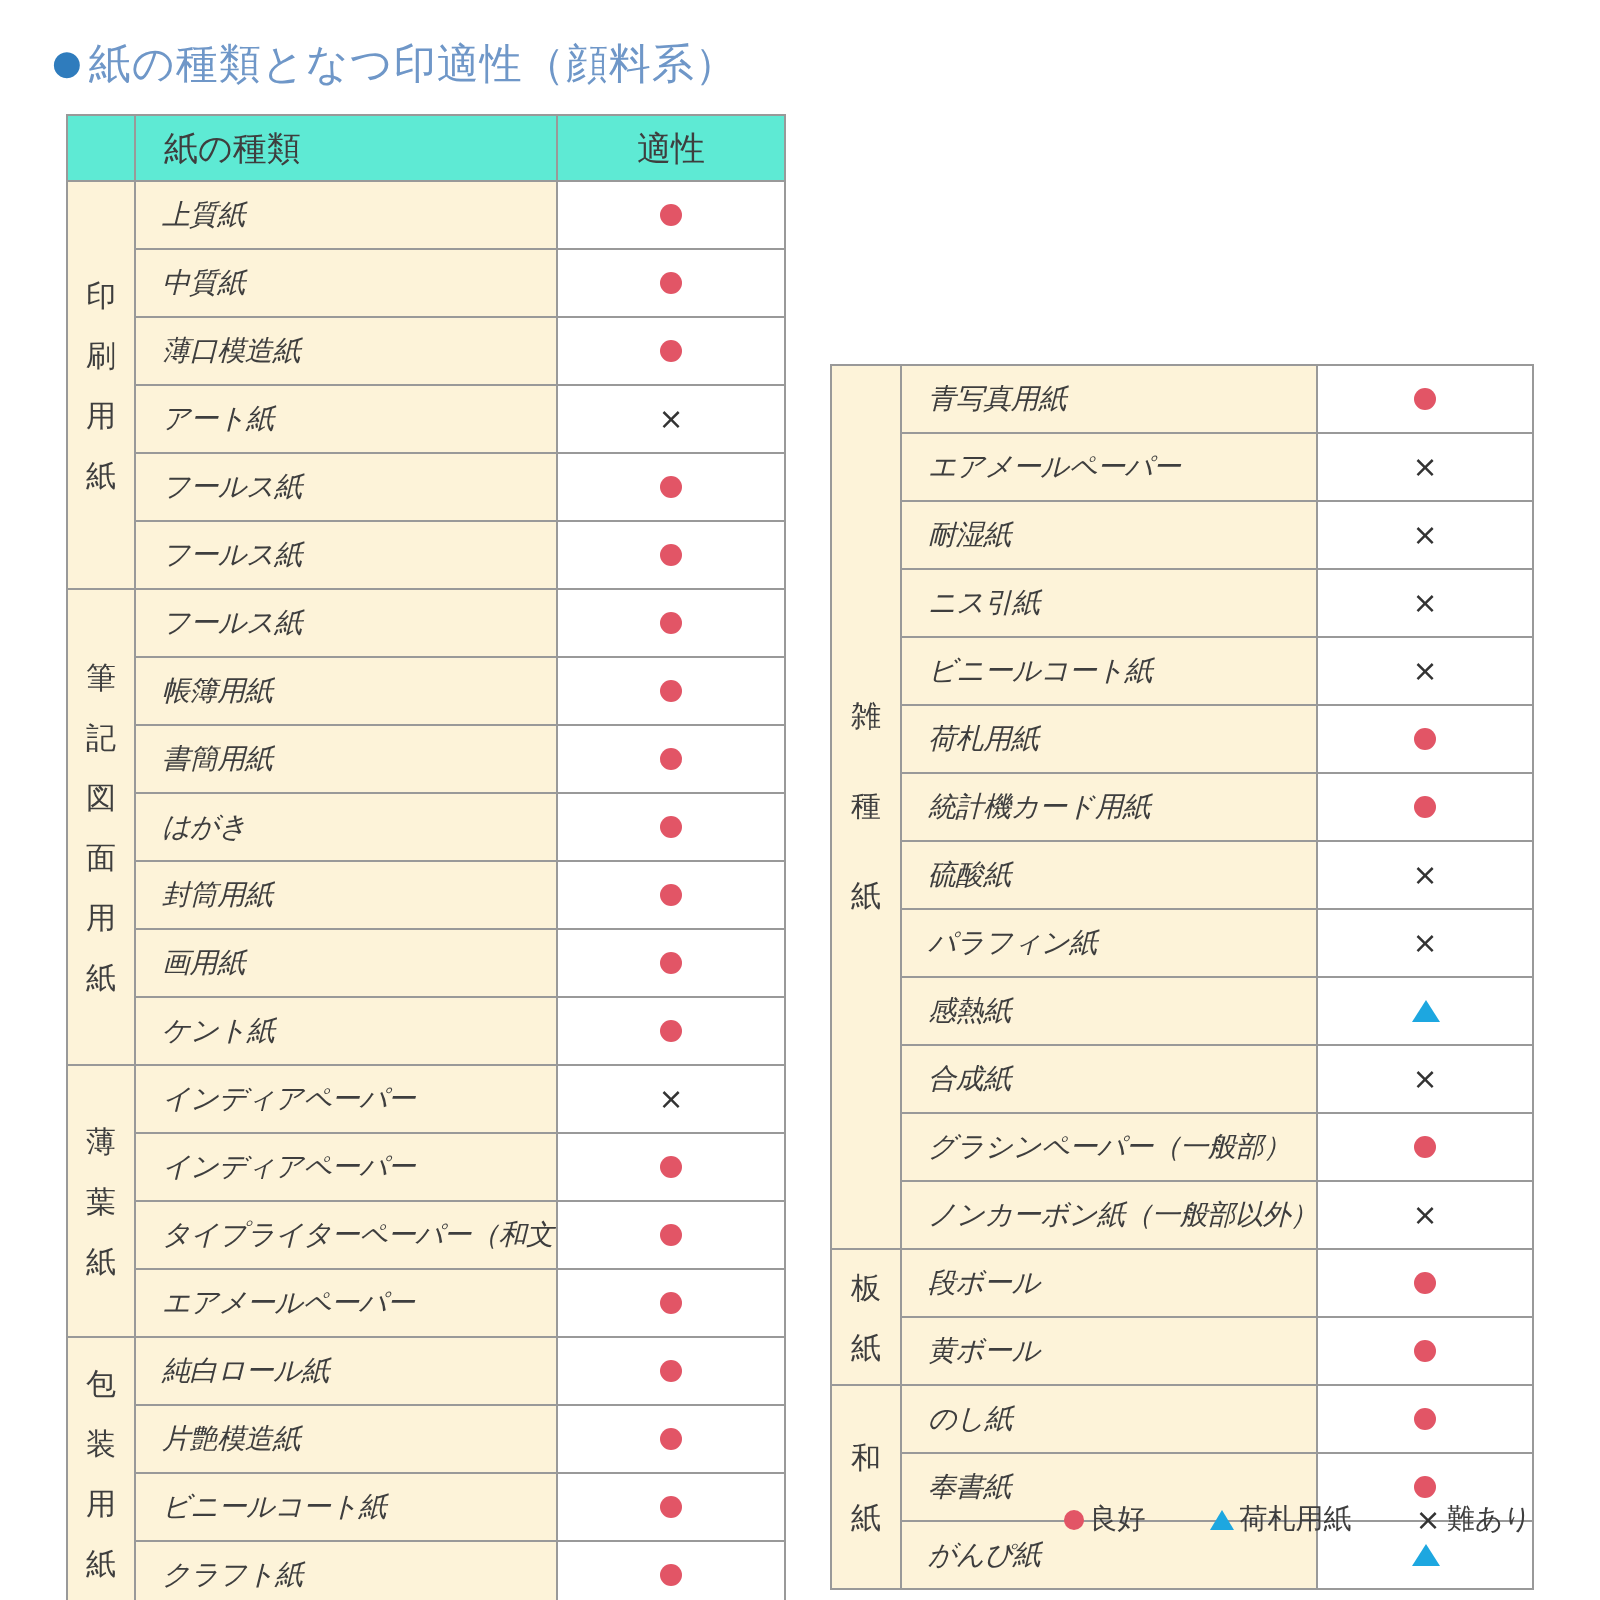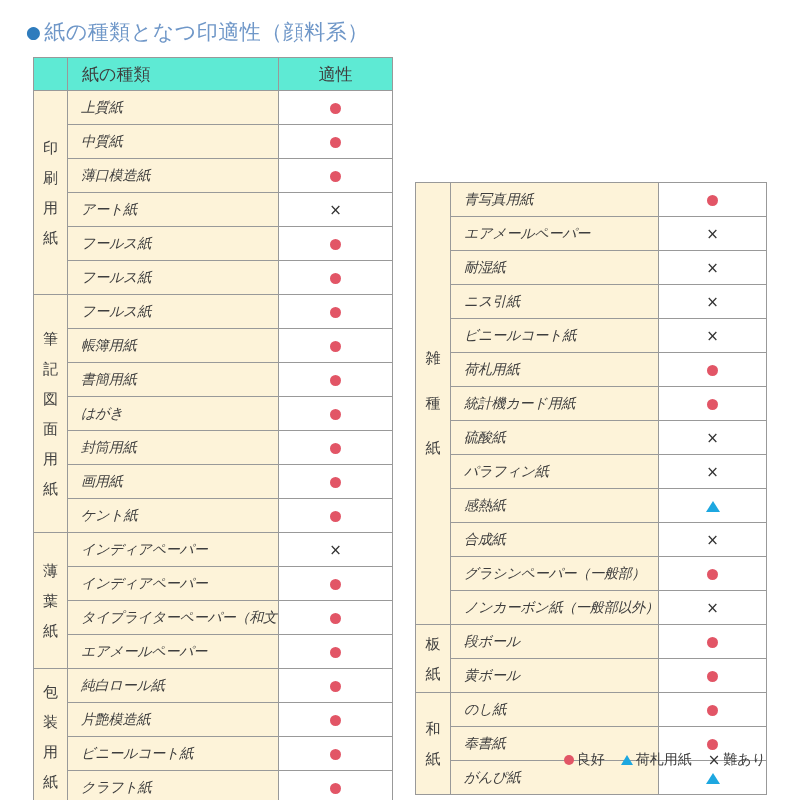--- a/index.html
+++ b/index.html
@@ -29,21 +29,21 @@
   .cat-label.tall{line-height:45px;}
 
   .mark-good{display:inline-block;width:11px;height:11px;border-radius:50%;
              background:#e25566;vertical-align:middle;}
   .mark-fair{display:inline-block;width:0;height:0;border-left:7px solid transparent;
              border-right:7px solid transparent;border-bottom:11px solid #1da7e0;
              vertical-align:middle;}
   .mark-poor{color:#333333;font-size:15px;line-height:1;vertical-align:middle;}
 
   .legend{position:absolute;left:415px;top:751px;width:351px;display:flex;
-          justify-content:flex-end;align-items:center;gap:16px;font-size:14px;color:#3e3e3e;}
+          justify-content:flex-end;align-items:center;gap:32px;font-size:14px;color:#3e3e3e;}
   .legend-item{display:inline-flex;align-items:center;gap:3px;}
   .legend .mark-good{width:10px;height:10px;}
   .legend .mark-fair{border-left-width:6px;border-right-width:6px;border-bottom-width:10px;}
 </style>
 </head>
 <body>
 
 <div class="page">
 
   <div class="title">

